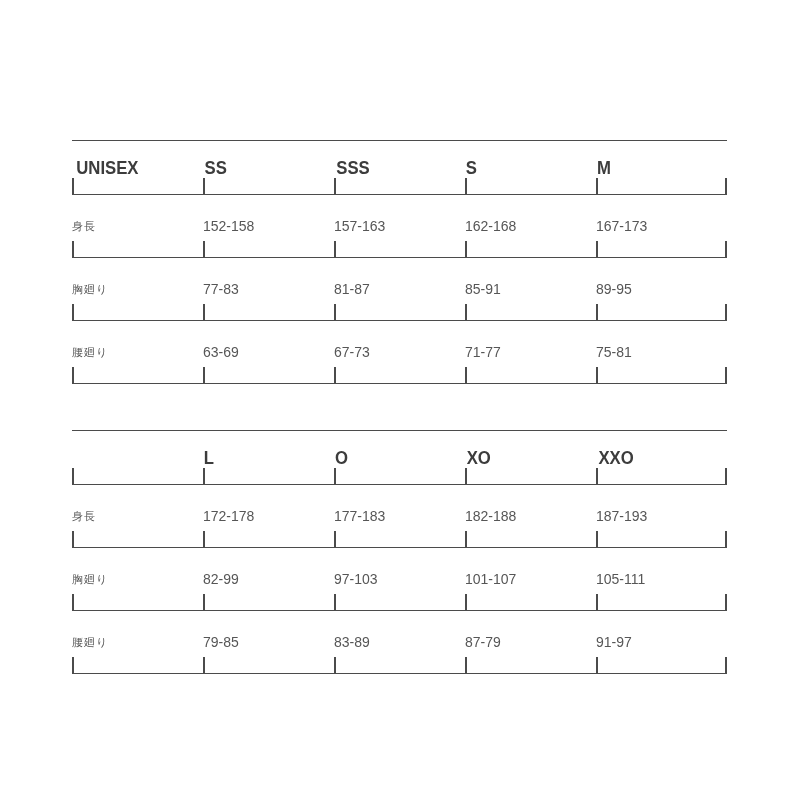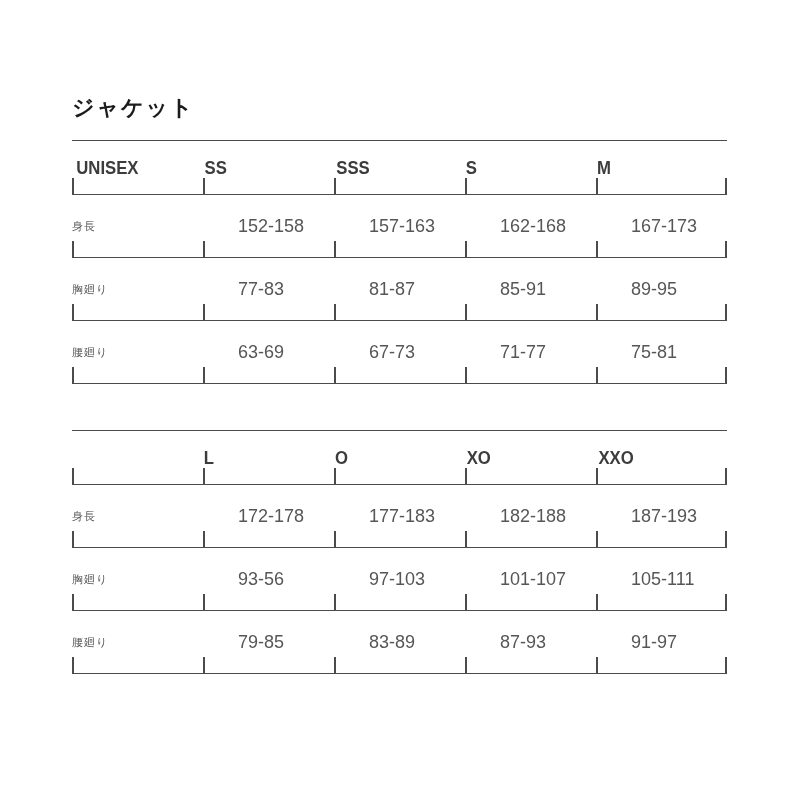--- a/index.html
+++ b/index.html
@@ -75,32 +75,30 @@
     transform: scaleX(0.88);
     white-space: nowrap;
   }
   .jp {
     font-size: 11px;
     color: #565656;
     letter-spacing: 1px;
     white-space: nowrap;
   }
   .val {
-    font-size: 18px;
+    font-size: 14px;
     color: #565656;
     white-space: nowrap;
-    margin-left: 35px;
   }
 </style>
 </head>
 <body>
 
 <div class="page">
 
-  <h1 class="title">ジャケット</h1>
 
   <section class="size-table t1">
     <div class="row head">
       <div class="cell">
           <span class="htext">UNISEX</span>
         </div>
       <div class="cell">
           <span class="htext">SS</span>
         </div>
       <div class="cell">
@@ -199,21 +197,21 @@
         </div>
       <div class="cell">
           <span class="val">187-193</span>
         </div>
     </div>
     <div class="row data">
       <div class="cell">
           <span class="jp">胸廻り</span>
         </div>
       <div class="cell">
-          <span class="val">93-56</span>
+          <span class="val">82-99</span>
         </div>
       <div class="cell">
           <span class="val">97-103</span>
         </div>
       <div class="cell">
           <span class="val">101-107</span>
         </div>
       <div class="cell">
           <span class="val">105-111</span>
         </div>
@@ -222,21 +220,21 @@
       <div class="cell">
           <span class="jp">腰廻り</span>
         </div>
       <div class="cell">
           <span class="val">79-85</span>
         </div>
       <div class="cell">
           <span class="val">83-89</span>
         </div>
       <div class="cell">
-          <span class="val">87-93</span>
+          <span class="val">87-79</span>
         </div>
       <div class="cell">
           <span class="val">91-97</span>
         </div>
     </div>
   </section>
 
 </div>
 
 </body></html>

